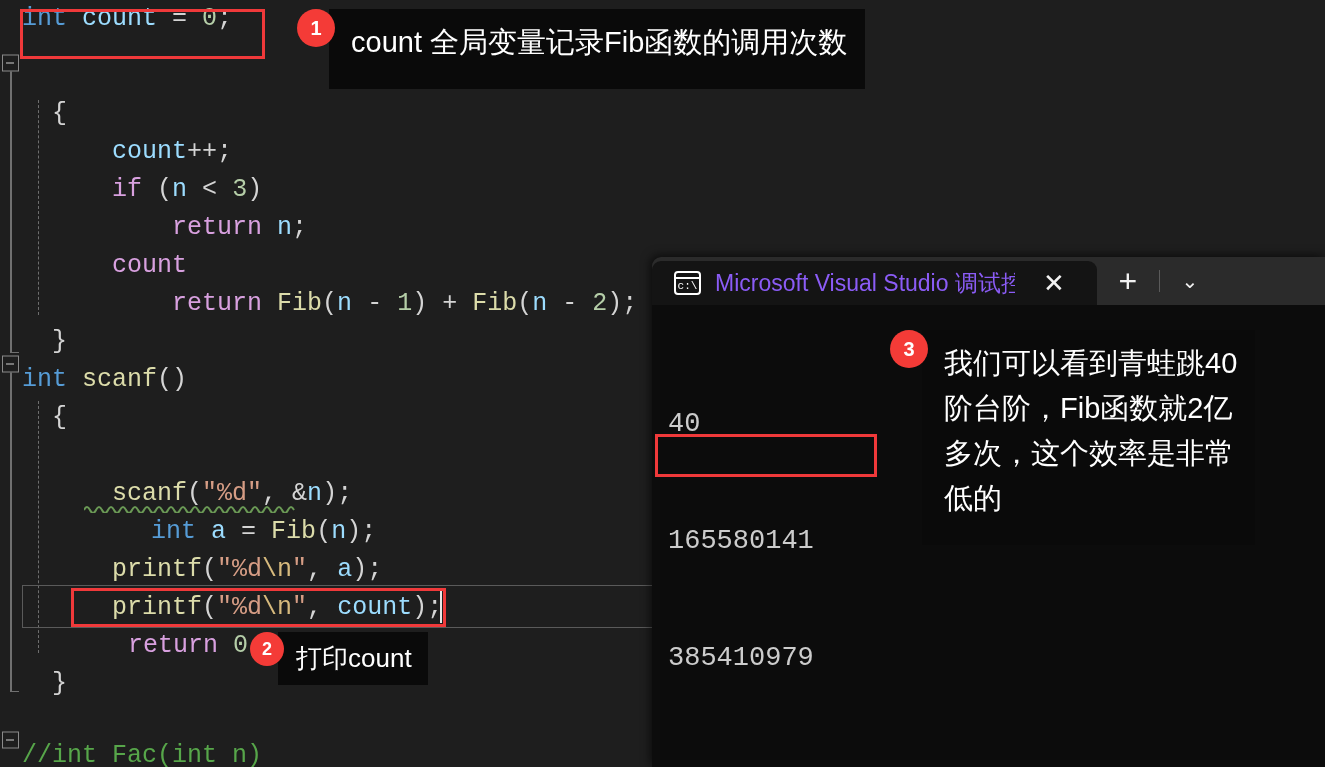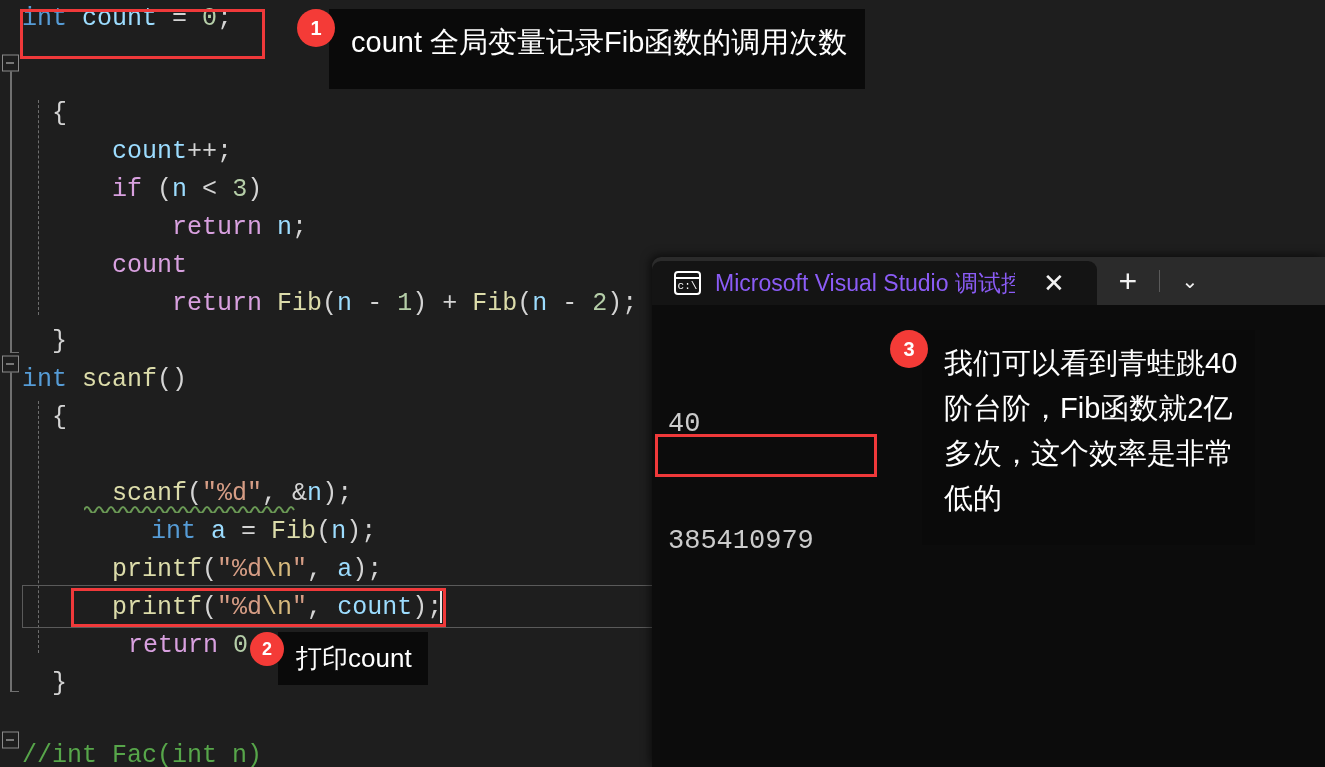--- a/index.html
+++ b/index.html
@@ -307,20 +307,21 @@
       <span class="tab-title">Microsoft Visual Studio 调试控</span>
       <span class="tabbtn" id="tab-close">✕</span>
     </div>
     <span class="tabbtn" id="tab-new">+</span>
     <span class="tab-sep"></span>
     <span class="tabbtn" id="tab-menu">⌄</span>
   </div>
 
   <div id="console-body">
     <div class="console-line">40</div>
+    <div class="console-line">165580141</div>
     <div class="console-line">385410979</div>
     <div class="blank"></div>
     
     
     
   </div>
 
   <div class="redbox" style="left:3px; top:177px; width:222px; height:43px;"></div>
 </div>
 

